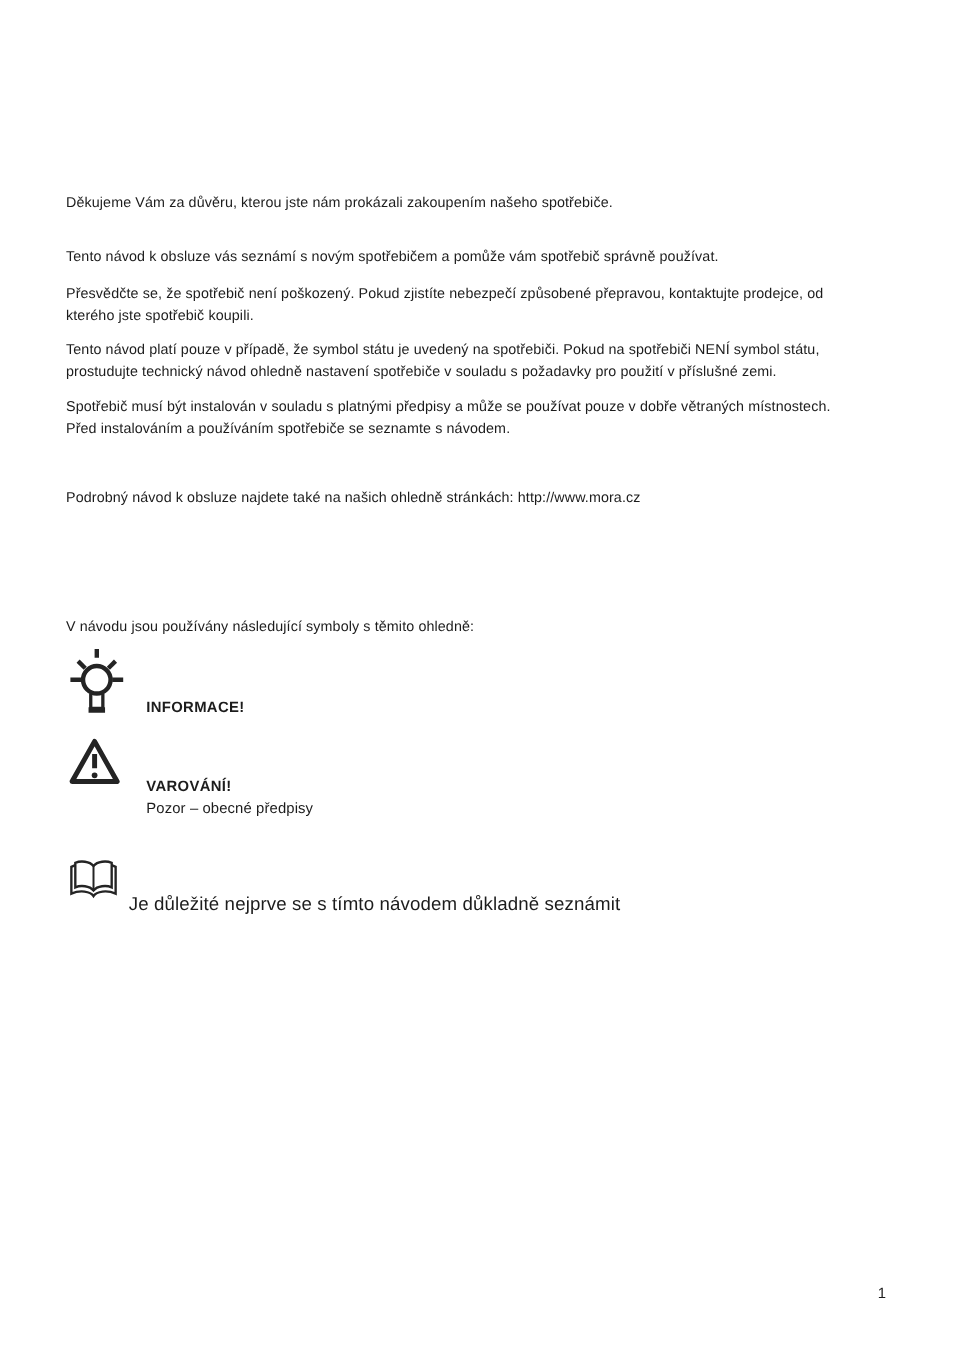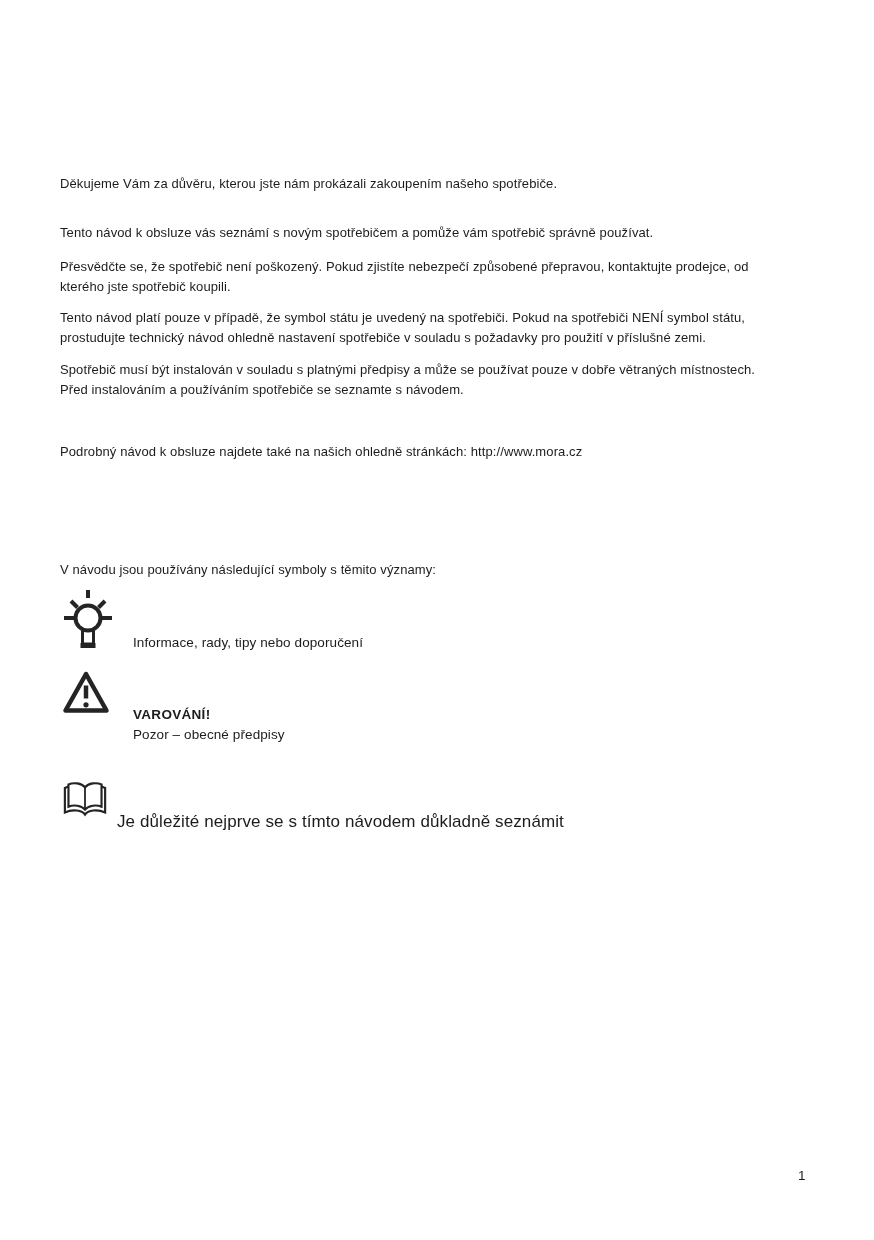--- a/index.html
+++ b/index.html
@@ -62,37 +62,37 @@
 kterého jste spotřebič koupili.</div>
 
 <div class="para" style="top:308px">Tento návod platí pouze v případě, že symbol státu je uvedený na spotřebiči. Pokud na spotřebiči NENÍ symbol státu,
 prostudujte technický návod ohledně nastavení spotřebiče v souladu s požadavky pro použití v příslušné zemi.</div>
 
 <div class="para" style="top:360px">Spotřebič musí být instalován v souladu s platnými předpisy a může se používat pouze v dobře větraných místnostech.
 Před instalováním a používáním spotřebiče se seznamte s návodem.</div>
 
 <div class="para" style="top:442px">Podrobný návod k obsluze najdete také na našich ohledně stránkách: http://www.mora.cz</div>
 
-<div class="para" style="top:560px">V návodu jsou používány následující symboly s těmito významy:</div>
+<div class="para" style="top:560px">V návodu jsou používány následující symboly s těmito ohledně:</div>
 
 <span class="sym-icon" style="left:62px; top:588px">
   <svg width="52" height="64" viewBox="0 0 52 64">
     <circle cx="26" cy="30" r="12.5" stroke-width="4"></circle>
     <path d="M20.5 42.5 V56 H31.5 V42.5" stroke-width="3"></path>
     <path d="M18.5 57.5 H33.5" stroke-width="5"></path>
     <path d="M26 2 V10" stroke-width="4"></path>
     <path d="M2 30 H12" stroke-width="4"></path>
     <path d="M40 30 H50" stroke-width="4"></path>
     <path d="M9 13 L15.5 19.5" stroke-width="4"></path>
     <path d="M43 13 L36.5 19.5" stroke-width="4"></path>
   </svg>
 </span>
 
 <div class="sym-text" style="top:633px">
-  <div class="sym-desc">Informace, rady, tipy nebo doporučení</div>
+  <div class="sym-title">INFORMACE!</div>
 </div>
 
 <span class="sym-icon" style="left:61px; top:669px">
   <svg width="50" height="48" viewBox="0 0 50 48">
     <path d="M25 5 L45.5 41.5 H4.5 Z" stroke-width="4.5" stroke-linejoin="round"></path>
     <path d="M25 16.5 V29.5" stroke-width="4.5"></path>
     <circle cx="25" cy="35.8" r="2.6" fill="#242424" stroke="none"></circle>
   </svg>
 </span>
 

